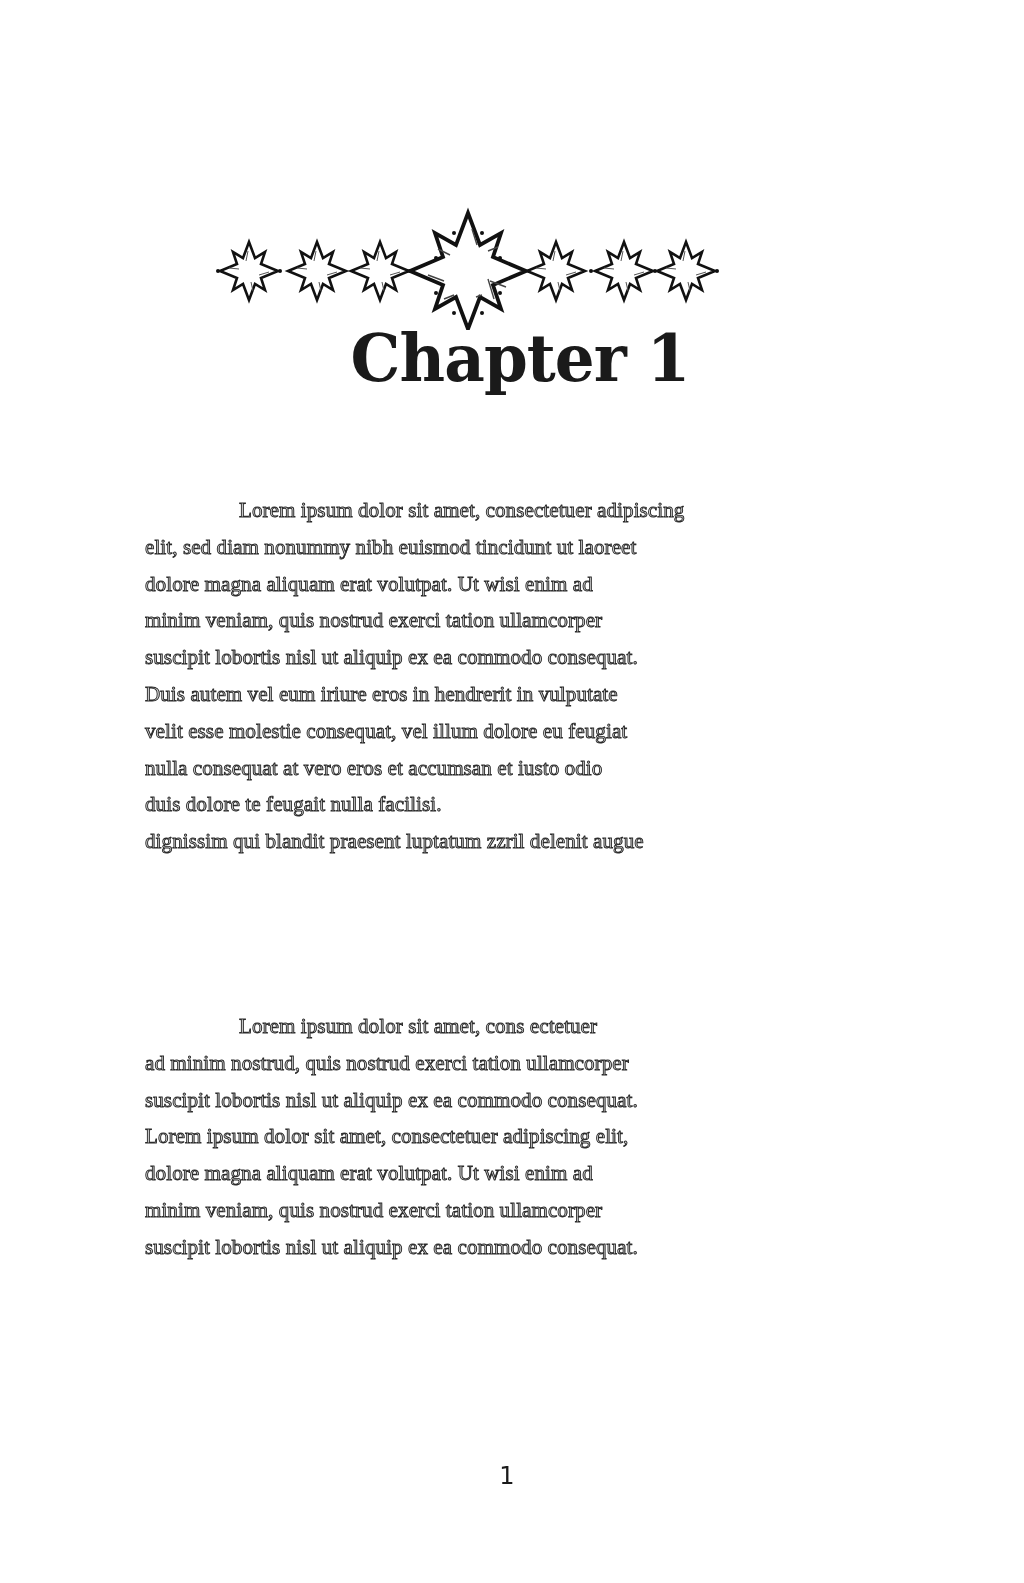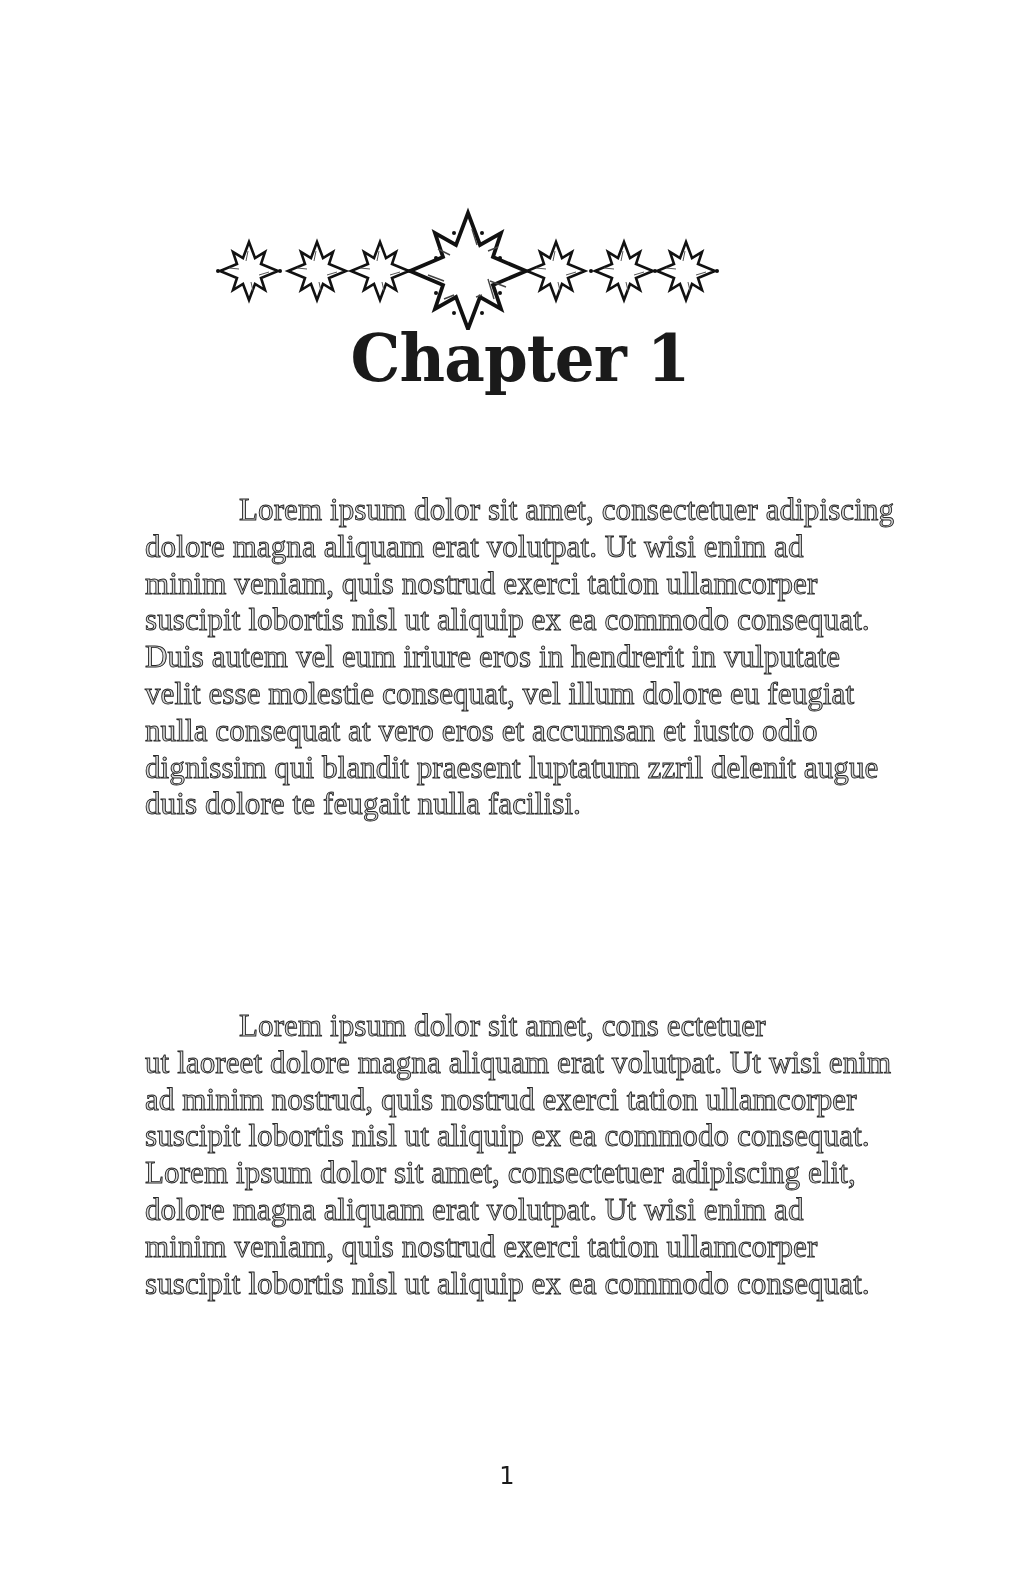--- a/index.html
+++ b/index.html
@@ -40,21 +40,21 @@
       line-height: 80px;
       color: #1a1a1a;
       letter-spacing: -1px;
       transform: scaleX(0.95);
     }
     .body-text {
       position: absolute;
       left: 137px;
       width: 770px;
       font-family: "Liberation Serif", serif;
-      font-size: 31px;
+      font-size: 21px;
       line-height: 36.8px;
       color: #d9d9d9;
       -webkit-text-stroke: 0.9px #2b2b2b;
       text-shadow: 0.3px 0.3px 0 #555555;
       letter-spacing: 0.1px;
     }
     .body-text .line {
       display: block;
       white-space: nowrap;
     }
@@ -128,33 +128,33 @@
       <use href="#smallstar" x="348" y="66"></use>
       <use href="#smallstar" x="416" y="66"></use>
       <use href="#smallstar" x="478" y="66"></use>
     </svg>
   </div>
 
   <h1 class="chapter-title" style="margin:0;">Chapter 1</h1>
 
   <div class="body-text para-1">
     <span class="line indent">Lorem ipsum dolor sit amet, consectetuer adipiscing</span>
+    <span class="line">elit, sed diam nonummy nibh euismod tincidunt ut laoreet</span>
     <span class="line">dolore magna aliquam erat volutpat. Ut wisi enim ad</span>
     <span class="line">minim veniam, quis nostrud exerci tation ullamcorper</span>
     <span class="line">suscipit lobortis nisl ut aliquip ex ea commodo consequat.</span>
     <span class="line">Duis autem vel eum iriure eros in hendrerit in vulputate</span>
     <span class="line">velit esse molestie consequat, vel illum dolore eu feugiat</span>
     <span class="line">nulla consequat at vero eros et accumsan et iusto odio</span>
+    <span class="line">duis dolore te feugait nulla facilisi.</span>
     <span class="line">dignissim qui blandit praesent luptatum zzril delenit augue</span>
-    <span class="line">duis dolore te feugait nulla facilisi.</span>
   </div>
 
   <div class="body-text para-2">
     <span class="line indent">Lorem ipsum dolor sit amet, cons ectetuer</span>
-    <span class="line">ut laoreet dolore magna aliquam erat volutpat. Ut wisi enim</span>
     <span class="line">ad minim nostrud, quis nostrud exerci tation ullamcorper</span>
     <span class="line">suscipit lobortis nisl ut aliquip ex ea commodo consequat.</span>
     <span class="line">Lorem ipsum dolor sit amet, consectetuer adipiscing elit,</span>
     <span class="line">dolore magna aliquam erat volutpat. Ut wisi enim ad</span>
     <span class="line">minim veniam, quis nostrud exerci tation ullamcorper</span>
     <span class="line">suscipit lobortis nisl ut aliquip ex ea commodo consequat.</span>
   </div>
 
   <div class="page-number">1</div>
 

